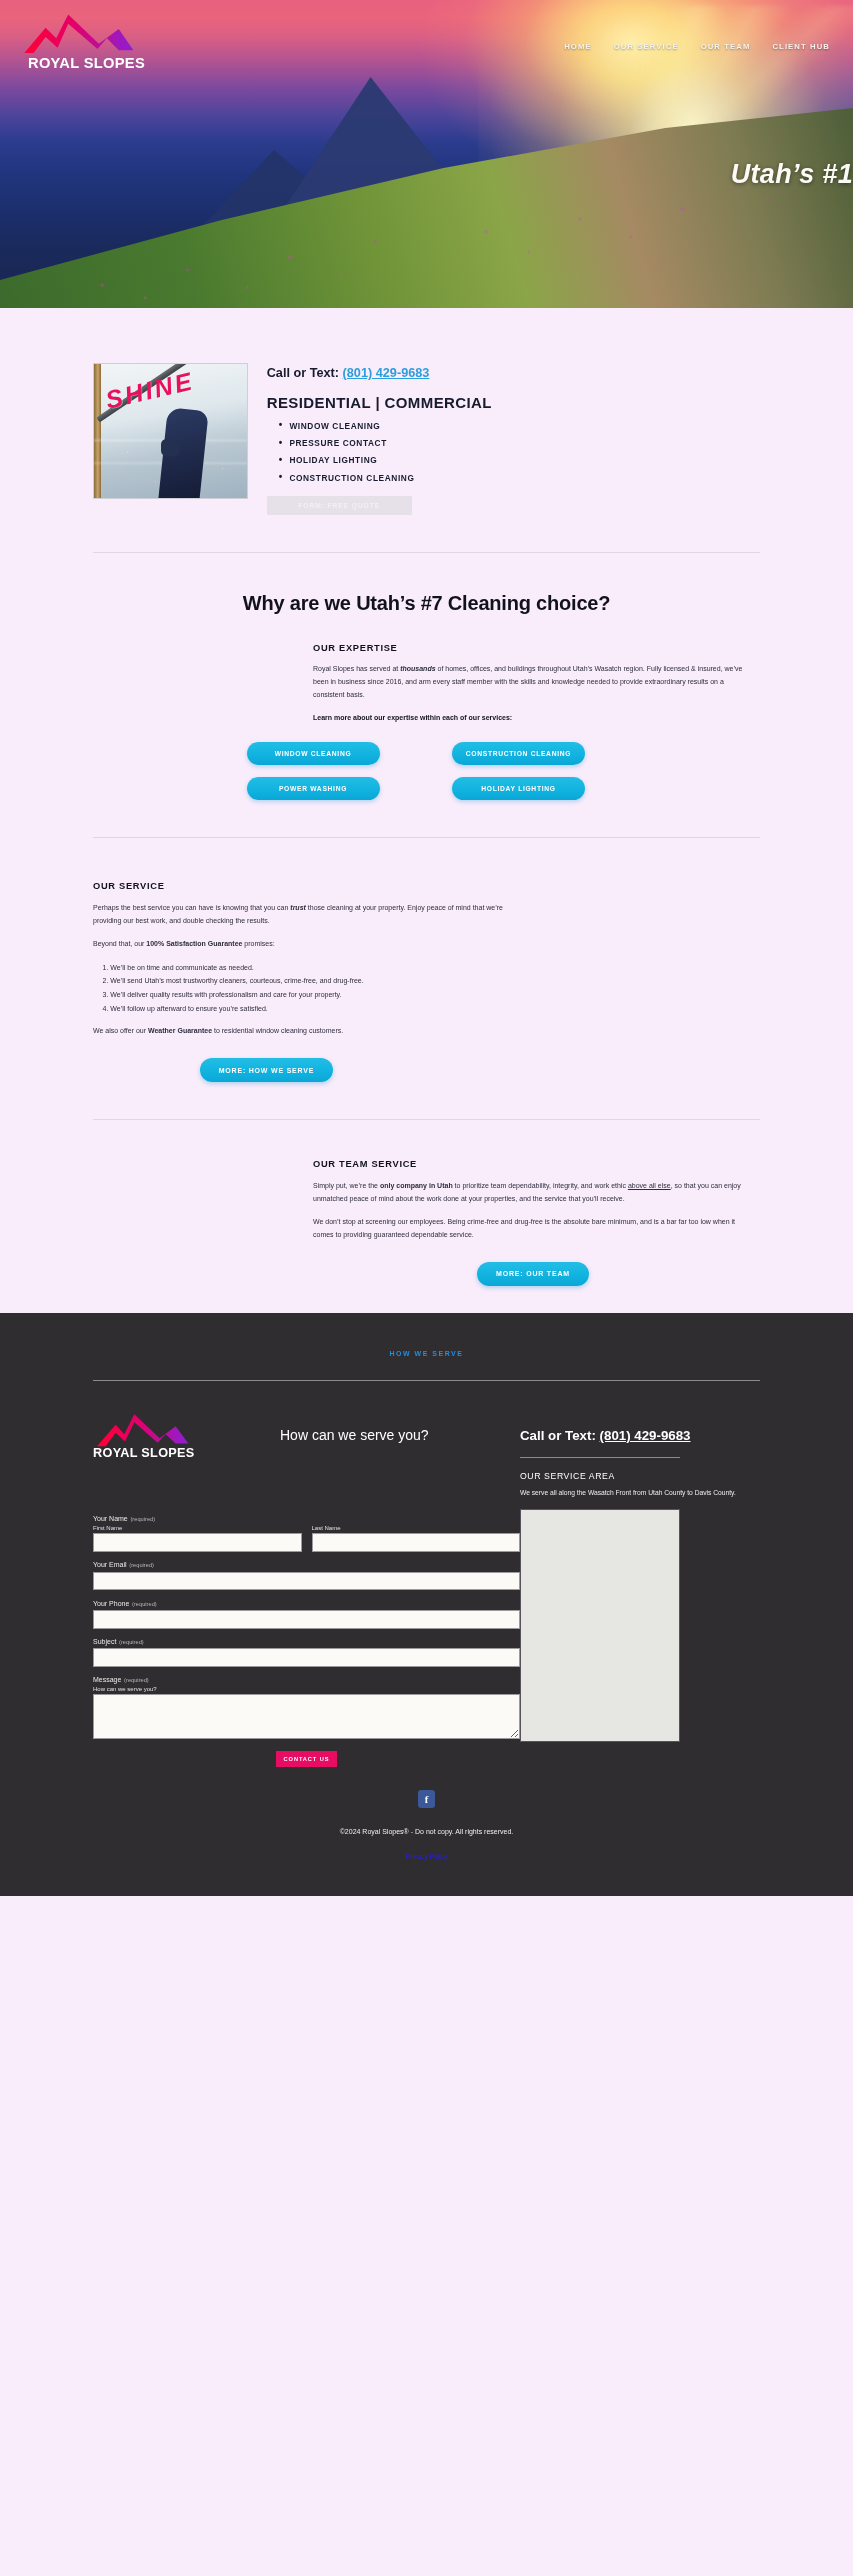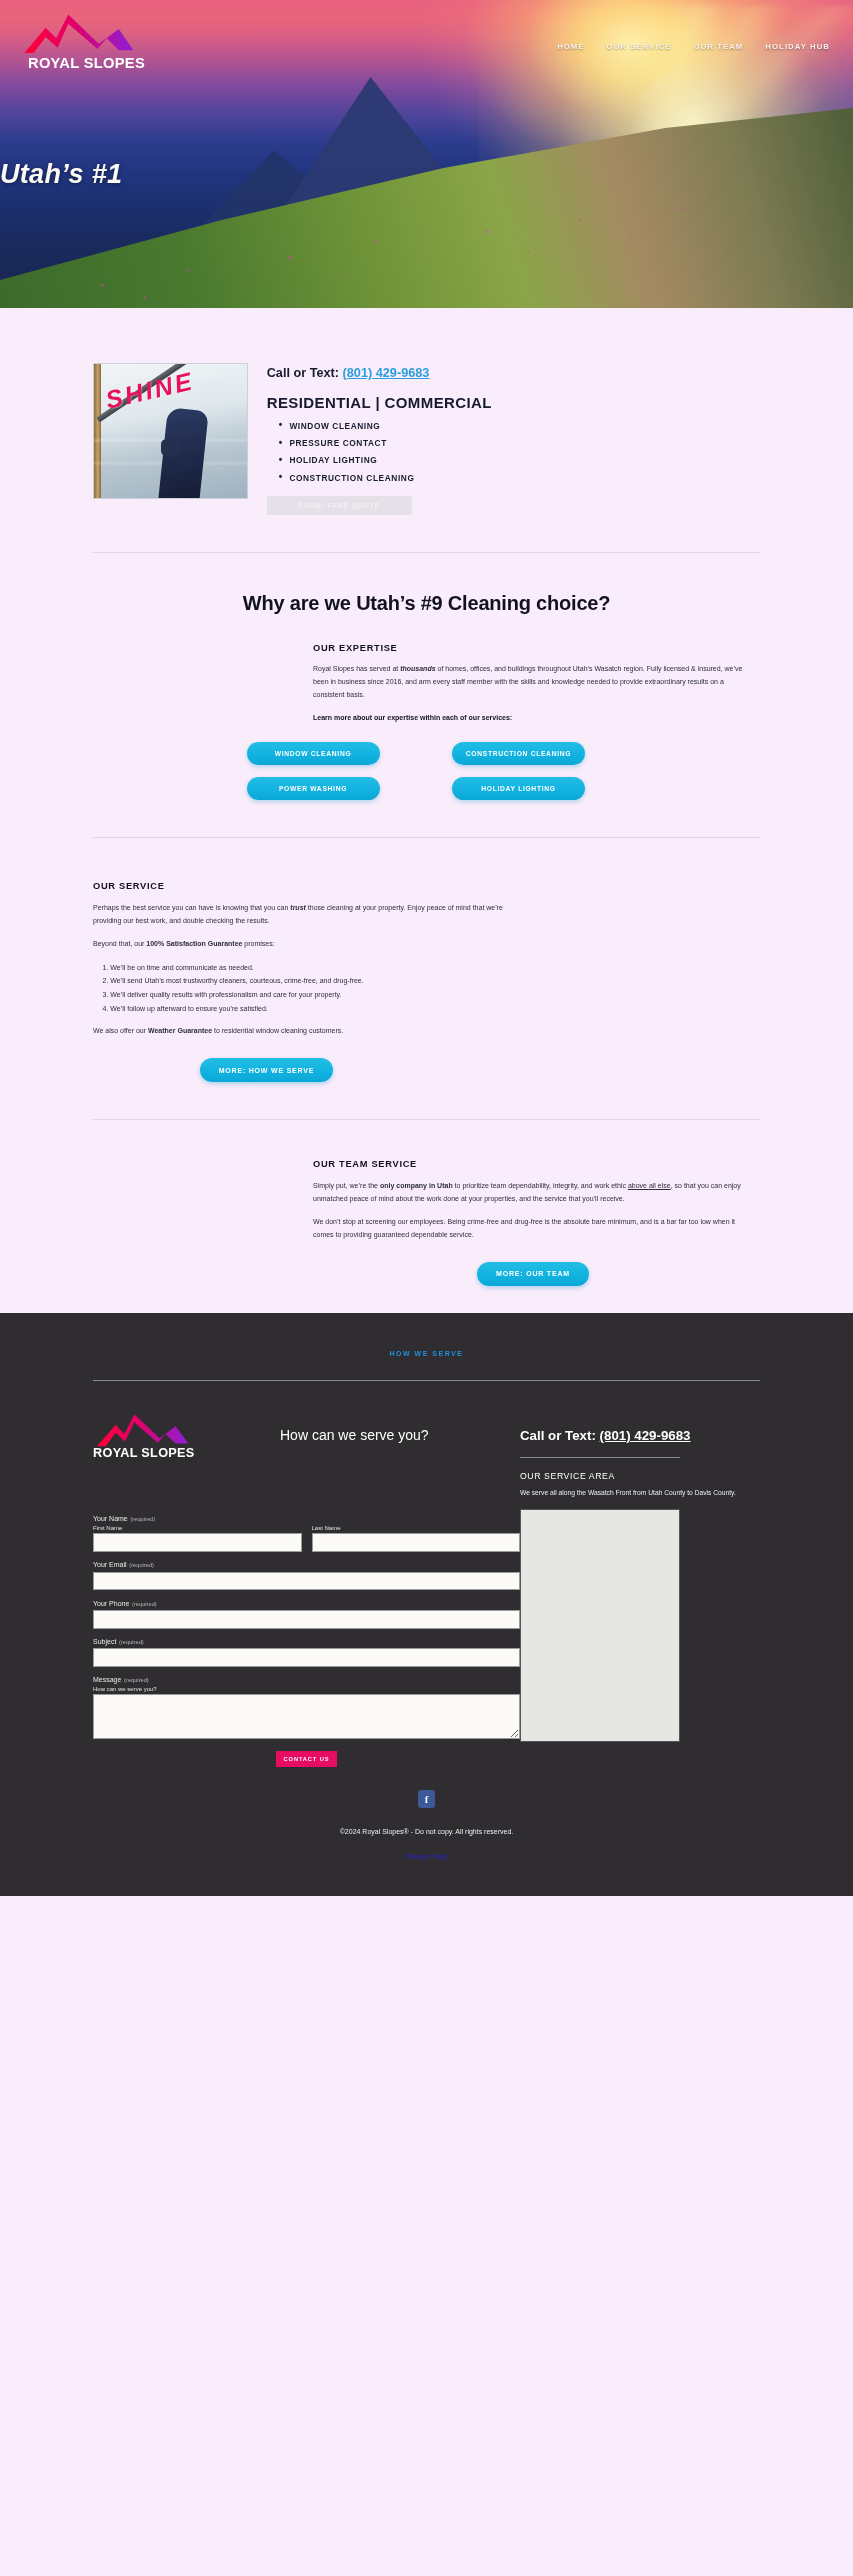--- a/index.html
+++ b/index.html
@@ -123,21 +123,21 @@
     display: flex; gap: 22px; align-items: flex-start;
   }
   .nav a {
     color: #f7f3ef; text-decoration: none;
     font-size: 7.7px; font-weight: 700; letter-spacing: 1.1px;
     text-shadow: 0 0.7px 2px rgba(0,0,0,0.35);
   }
 
   .hero-copy {
     position: absolute; left: 0; right: 0; top: 159px;
-    text-align: left;
+    text-align: right;
   }
   .hero-line1 {
     font-size: 27px; font-weight: 700; font-style: italic;
     color: #fbfaf4; letter-spacing: 0.3px;
     text-shadow: 0 1.3px 4.7px rgba(0,0,0,0.45);
   }
   .hero-line2 {
     margin-top: 22px;
     font-size: 23px; font-weight: 700;
     color: #fdfbf0; letter-spacing: 0.1px;
@@ -357,21 +357,21 @@
       </defs>
       <path d="M8 66 L40 28 L56 44 L74 8 L120 52 L150 30 L172 62 L150 62 L132 44 L118 60 L74 22 L58 58 L40 42 L22 66 Z" fill="url(#lg1)"></path>
     </svg>
     <div class="logo-word">ROYAL SLOPES</div>
   </div>
 
   <nav class="nav">
     <a href="#">HOME</a>
     <a href="#">OUR SERVICE</a>
     <a href="#">OUR TEAM</a>
-    <a href="#">HOLIDAY HUB</a>
+    <a href="#">CLIENT HUB</a>
   </nav>
 
   <div class="hero-copy">
     <div class="hero-line1">Utah’s #1</div>
   </div>
 </header>
 
 <main class="light">
   <div class="wrap">
 
@@ -395,21 +395,21 @@
           <li>PRESSURE CONTACT</li>
           <li>HOLIDAY LIGHTING</li>
           <li>CONSTRUCTION CLEANING</li>
         </ul>
         <button class="ghost-btn">FORM: FREE QUOTE</button>
       </div>
     </section>
 
     <hr class="sep">
 
-    <h2 class="why-title">Why are we Utah’s #9 Cleaning choice?</h2>
+    <h2 class="why-title">Why are we Utah’s #7 Cleaning choice?</h2>
 
     <section class="expertise-inner" style="margin-top:28px;">
       <div class="blk-h">OUR EXPERTISE</div>
       <p class="blk-p"><span>Royal Slopes has served at </span><i>thousands</i><span> of homes, offices, and buildings throughout Utah’s Wasatch region. Fully licensed &amp; insured, we’ve been in business since 2016, and arm every staff member with the skills and knowledge needed to provide extraordinary results on a consistent basis.</span></p>
       <p class="blk-p" style="font-weight:800;color:#12121f;">Learn more about our expertise within each of our services:</p>
     </section>
 
     <div class="pill-grid">
       <button class="pill pill-wide">WINDOW CLEANING</button>
       <button class="pill pill-wide">CONSTRUCTION CLEANING</button>

